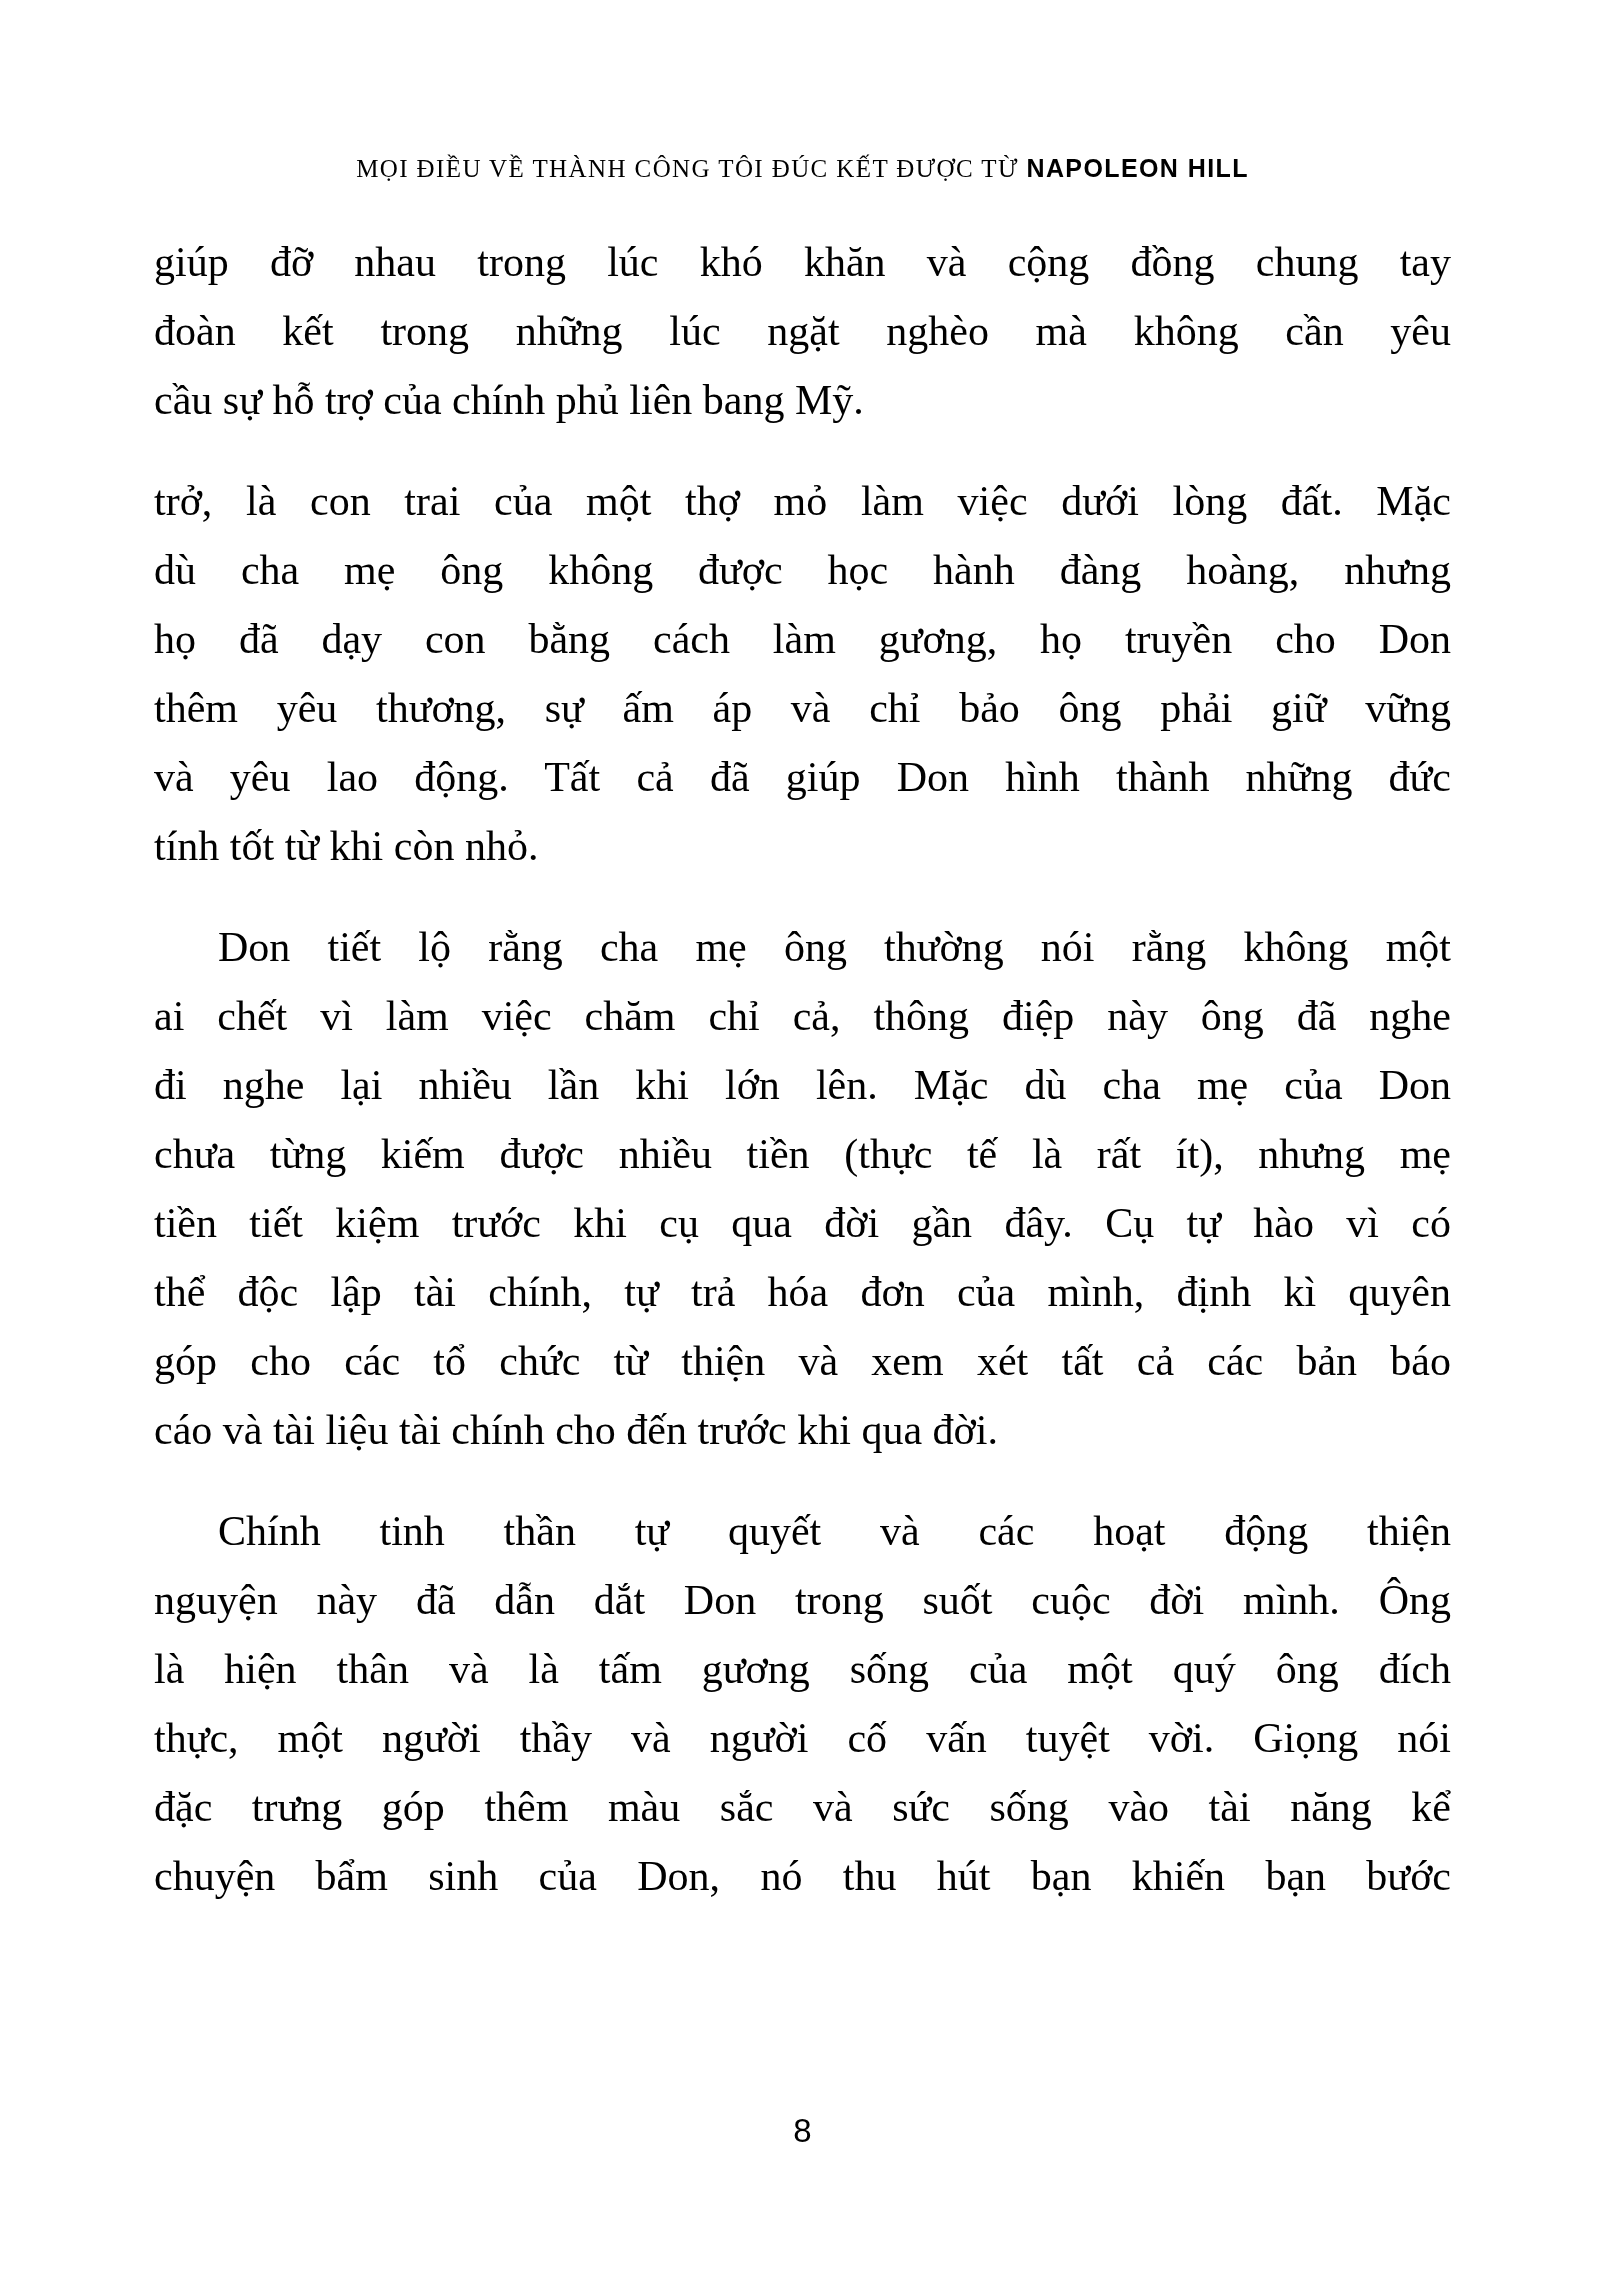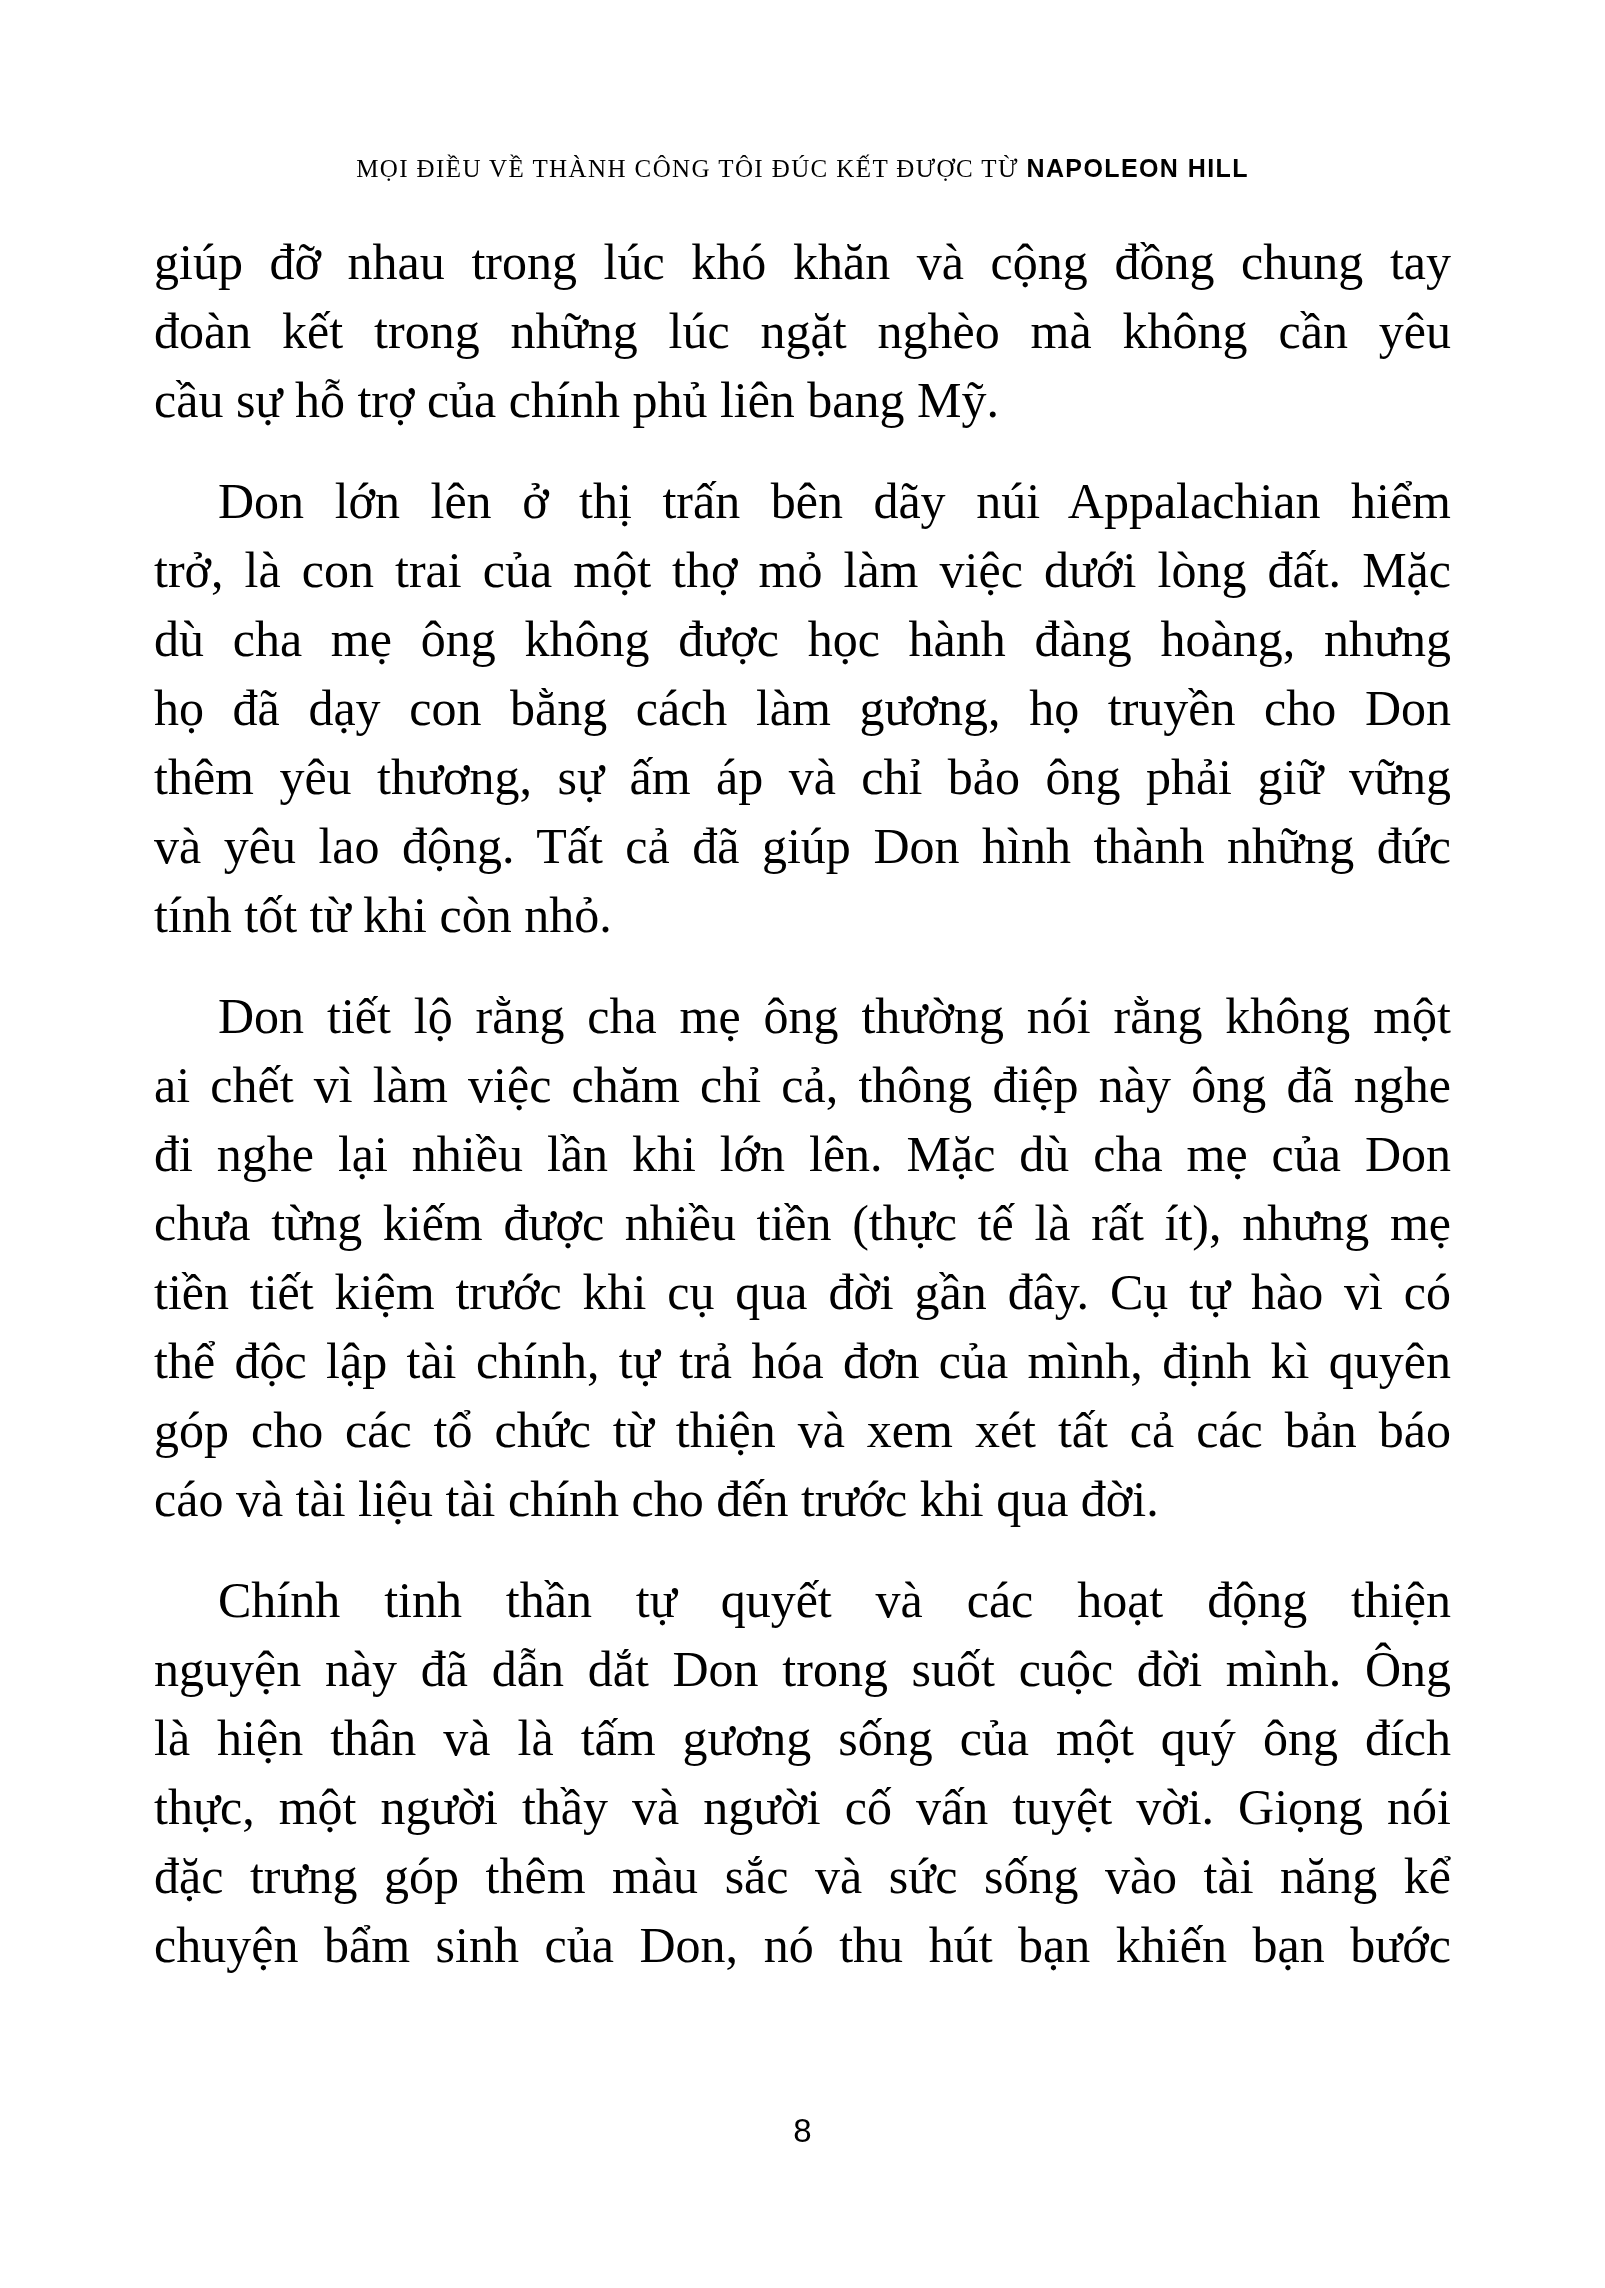--- a/index.html
+++ b/index.html
@@ -28,21 +28,21 @@
   .running-head .rh-bold { font-weight: 700; }
   .body-text {
     position: absolute;
     top: 228px;
     left: 154px;
     width: 1297px;
   }
   .para {
     margin: 0 0 32px 0;
     padding: 0;
-    font-size: 50px;
+    font-size: 42px;
     line-height: 69px;
     color: #000000;
   }
   .line {
     display: block;
     text-align: justify;
     text-align-last: justify;
   }
   .line.para-end { text-align-last: left; }
   .line.indented { text-indent: 64px; }
@@ -69,21 +69,20 @@
 
   <main class="body-text">
 
     <p class="para">
       <span class="line">giúp đỡ nhau trong lúc khó khăn và cộng đồng chung tay</span>
       <span class="line">đoàn kết trong những lúc ngặt nghèo mà không cần yêu</span>
       <span class="line para-end">cầu sự hỗ trợ của chính phủ liên bang Mỹ.</span>
     </p>
 
     <p class="para">
-      <span class="line indented">Don lớn lên ở thị trấn bên dãy núi Appalachian hiểm</span>
       <span class="line">trở, là con trai của một thợ mỏ làm việc dưới lòng đất. Mặc</span>
       <span class="line">dù cha mẹ ông không được học hành đàng hoàng, nhưng</span>
       <span class="line">họ đã dạy con bằng cách làm gương, họ truyền cho Don</span>
       <span class="line">thêm yêu thương, sự ấm áp và chỉ bảo ông phải giữ vững</span>
       <span class="line">và yêu lao động. Tất cả đã giúp Don hình thành những đức</span>
       <span class="line para-end">tính tốt từ khi còn nhỏ.</span>
     </p>
 
     <p class="para">
       <span class="line indented">Don tiết lộ rằng cha mẹ ông thường nói rằng không một</span>

